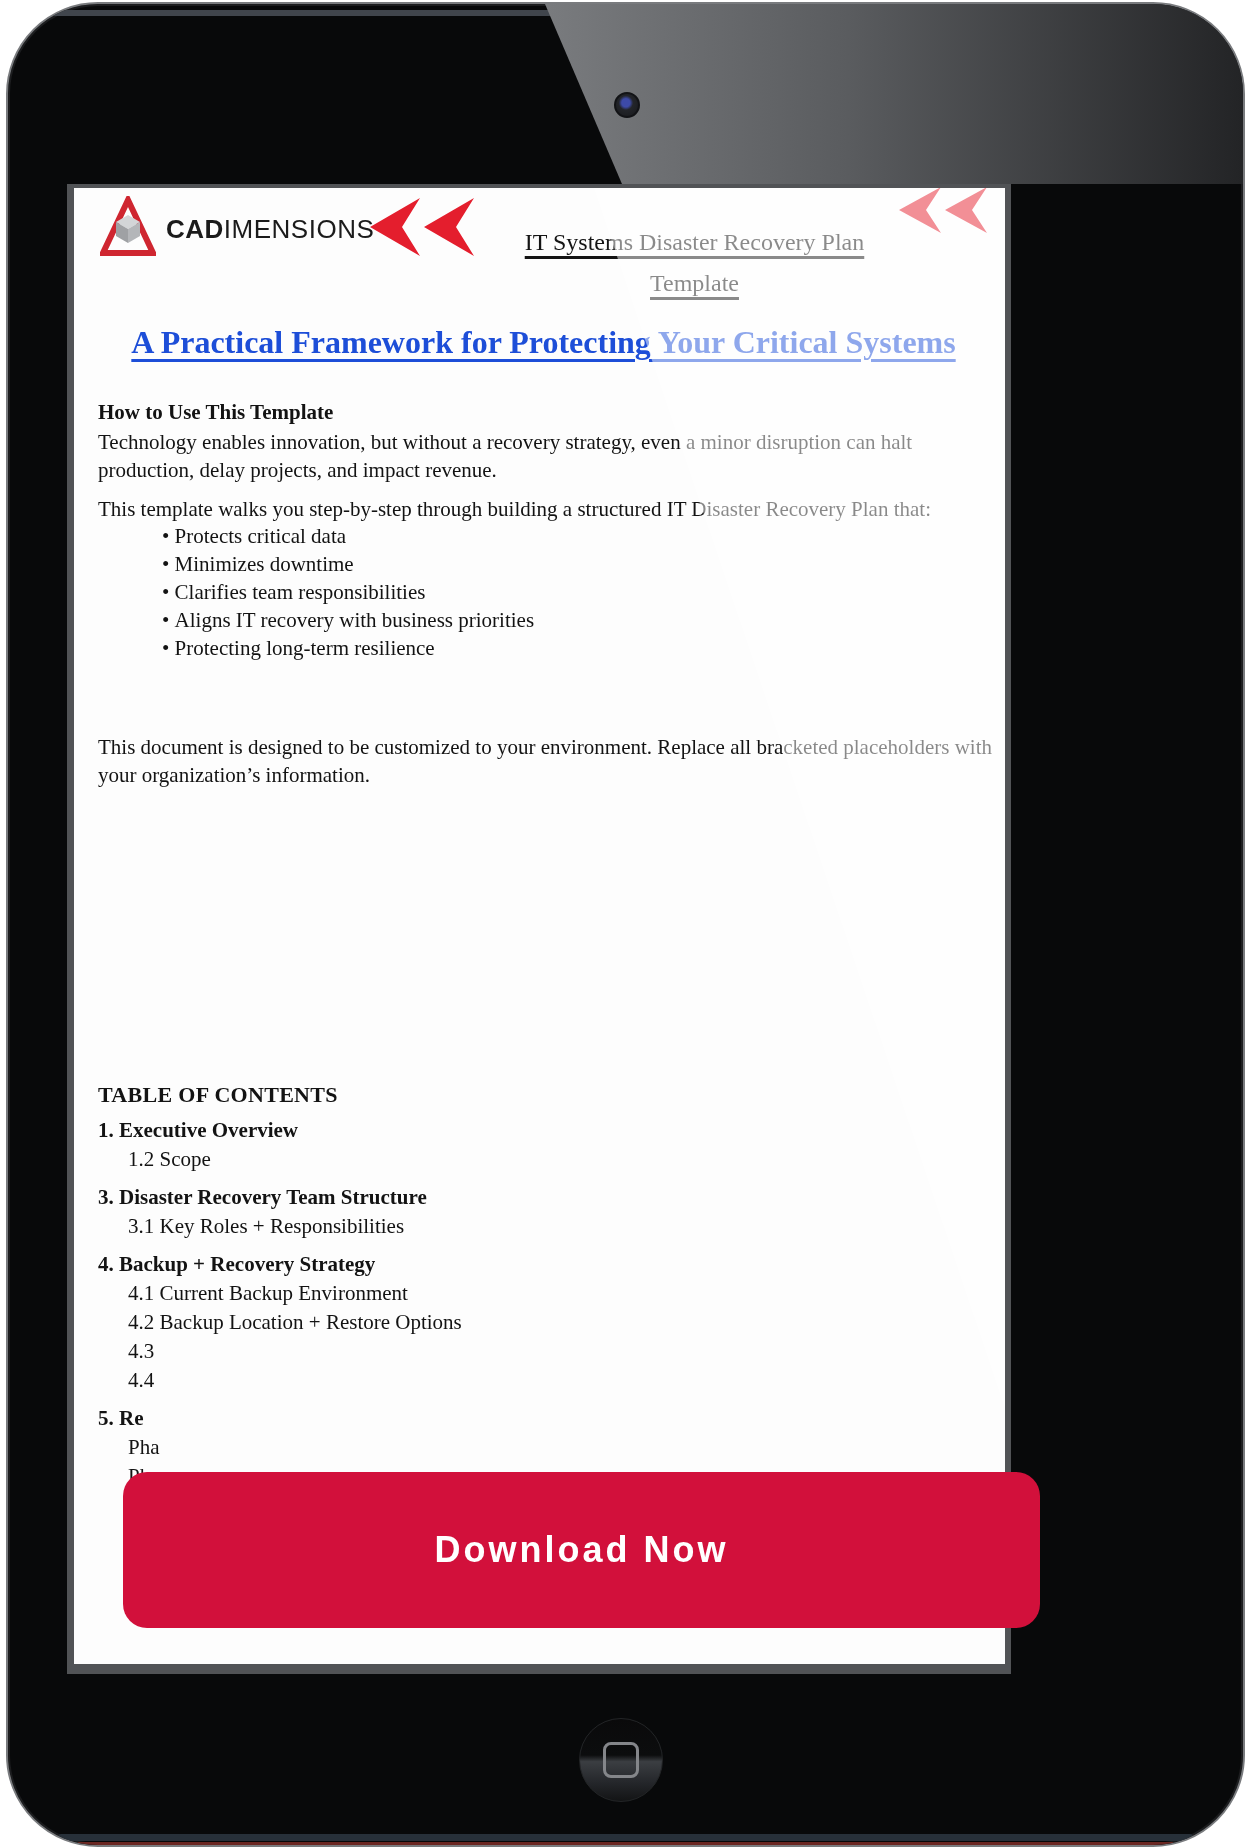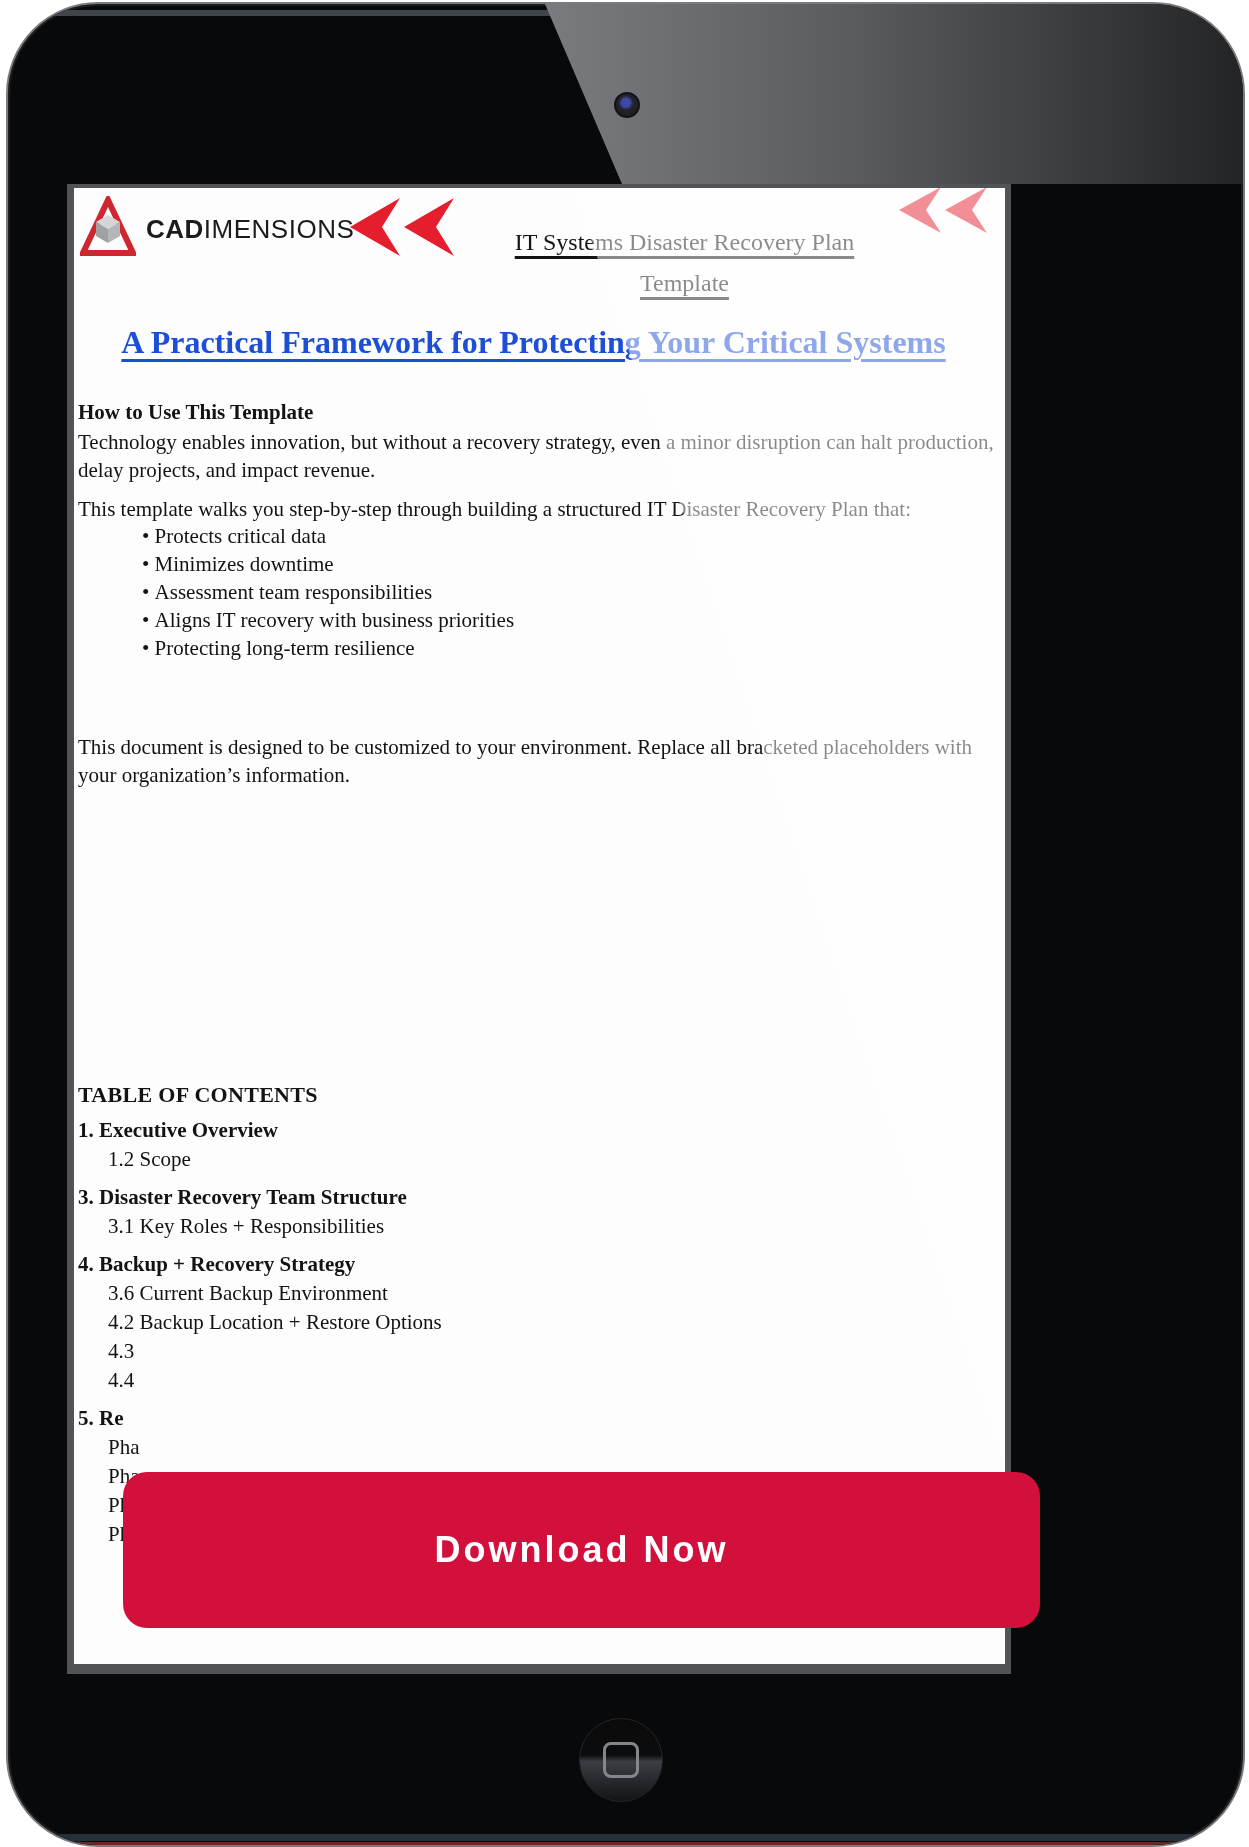--- a/index.html
+++ b/index.html
@@ -34,21 +34,21 @@
   .home-square{width:30px;height:30px;border:3px solid #84868a;border-radius:8px;}
 
   
   .screen{
     position:absolute;left:59px;top:180px;width:944px;height:1490px;
     box-sizing:border-box;background:#fdfdfd;
     border-style:solid;border-color:#515356;
     border-top-width:4px;border-right-width:6px;border-bottom-width:10px;border-left-width:7px;
     overflow:hidden;
   }
-  .page{position:absolute;inset:0;color:#131313;}
+  .page{position:absolute;inset:0;color:#131313;margin-left:20px;}
 
   .logo-triangle{position:absolute;left:6px;top:8px;width:56px;height:62px;}
   .wordmark{position:absolute;left:72px;top:26px;font-family:"Liberation Sans",sans-serif;
     font-size:26px;letter-spacing:.5px;color:#1b1b1b;white-space:nowrap;}
   .wm-bold{font-weight:700;}
   .wm-light{font-weight:400;}
   .arrows-left{position:absolute;left:272px;top:8px;}
   .arrows-right{position:absolute;right:14px;top:-2px;}
 
   .doc-title{
@@ -133,39 +133,39 @@
         </svg>
 
         <div class="doc-subtitle">A Practical Framework for Protecting Your Critical Systems</div>
 
         <div class="howto-heading">How to Use This Template</div>
         <div class="para para1">Technology enables innovation, but without a recovery strategy, even a minor disruption can halt production, delay projects, and impact revenue.</div>
         <div class="para para2">This template walks you step-by-step through building a structured IT Disaster Recovery Plan that:</div>
         <ul class="bullets">
             <li>Protects critical data</li>
             <li>Minimizes downtime</li>
-            <li>Assessment team responsibilities</li>
+            <li>Clarifies team responsibilities</li>
             <li>Aligns IT recovery with business priorities</li>
             <li>Protecting long-term resilience</li>
           </ul>
         <div class="para para3">This document is designed to be customized to your environment. Replace all bracketed placeholders with your organization’s information.</div>
 
         <div class="toc-heading">TABLE OF CONTENTS</div>
         <div class="toc">
             <div class="toc-section">
               <div class="toc-label">1. Executive Overview</div>
               <div class="toc-item">1.2 Scope</div>
             </div>
             <div class="toc-section">
               <div class="toc-label">3. Disaster Recovery Team Structure</div>
               <div class="toc-item">3.1 Key Roles + Responsibilities</div>
             </div>
             <div class="toc-section">
               <div class="toc-label">4. Backup + Recovery Strategy</div>
-              <div class="toc-item">3.6 Current Backup Environment</div>
+              <div class="toc-item">4.1 Current Backup Environment</div>
               <div class="toc-item">4.2 Backup Location + Restore Options</div>
               <div class="toc-item">4.3</div>
               <div class="toc-item">4.4</div>
             </div>
             <div class="toc-section">
               <div class="toc-label">5. Re</div>
               <div class="toc-item">Pha</div>
               <div class="toc-item">Pha</div>
               <div class="toc-item">Phase 3 – Recovery</div>
               <div class="toc-item">Phase 4 – Test + Validate</div>

